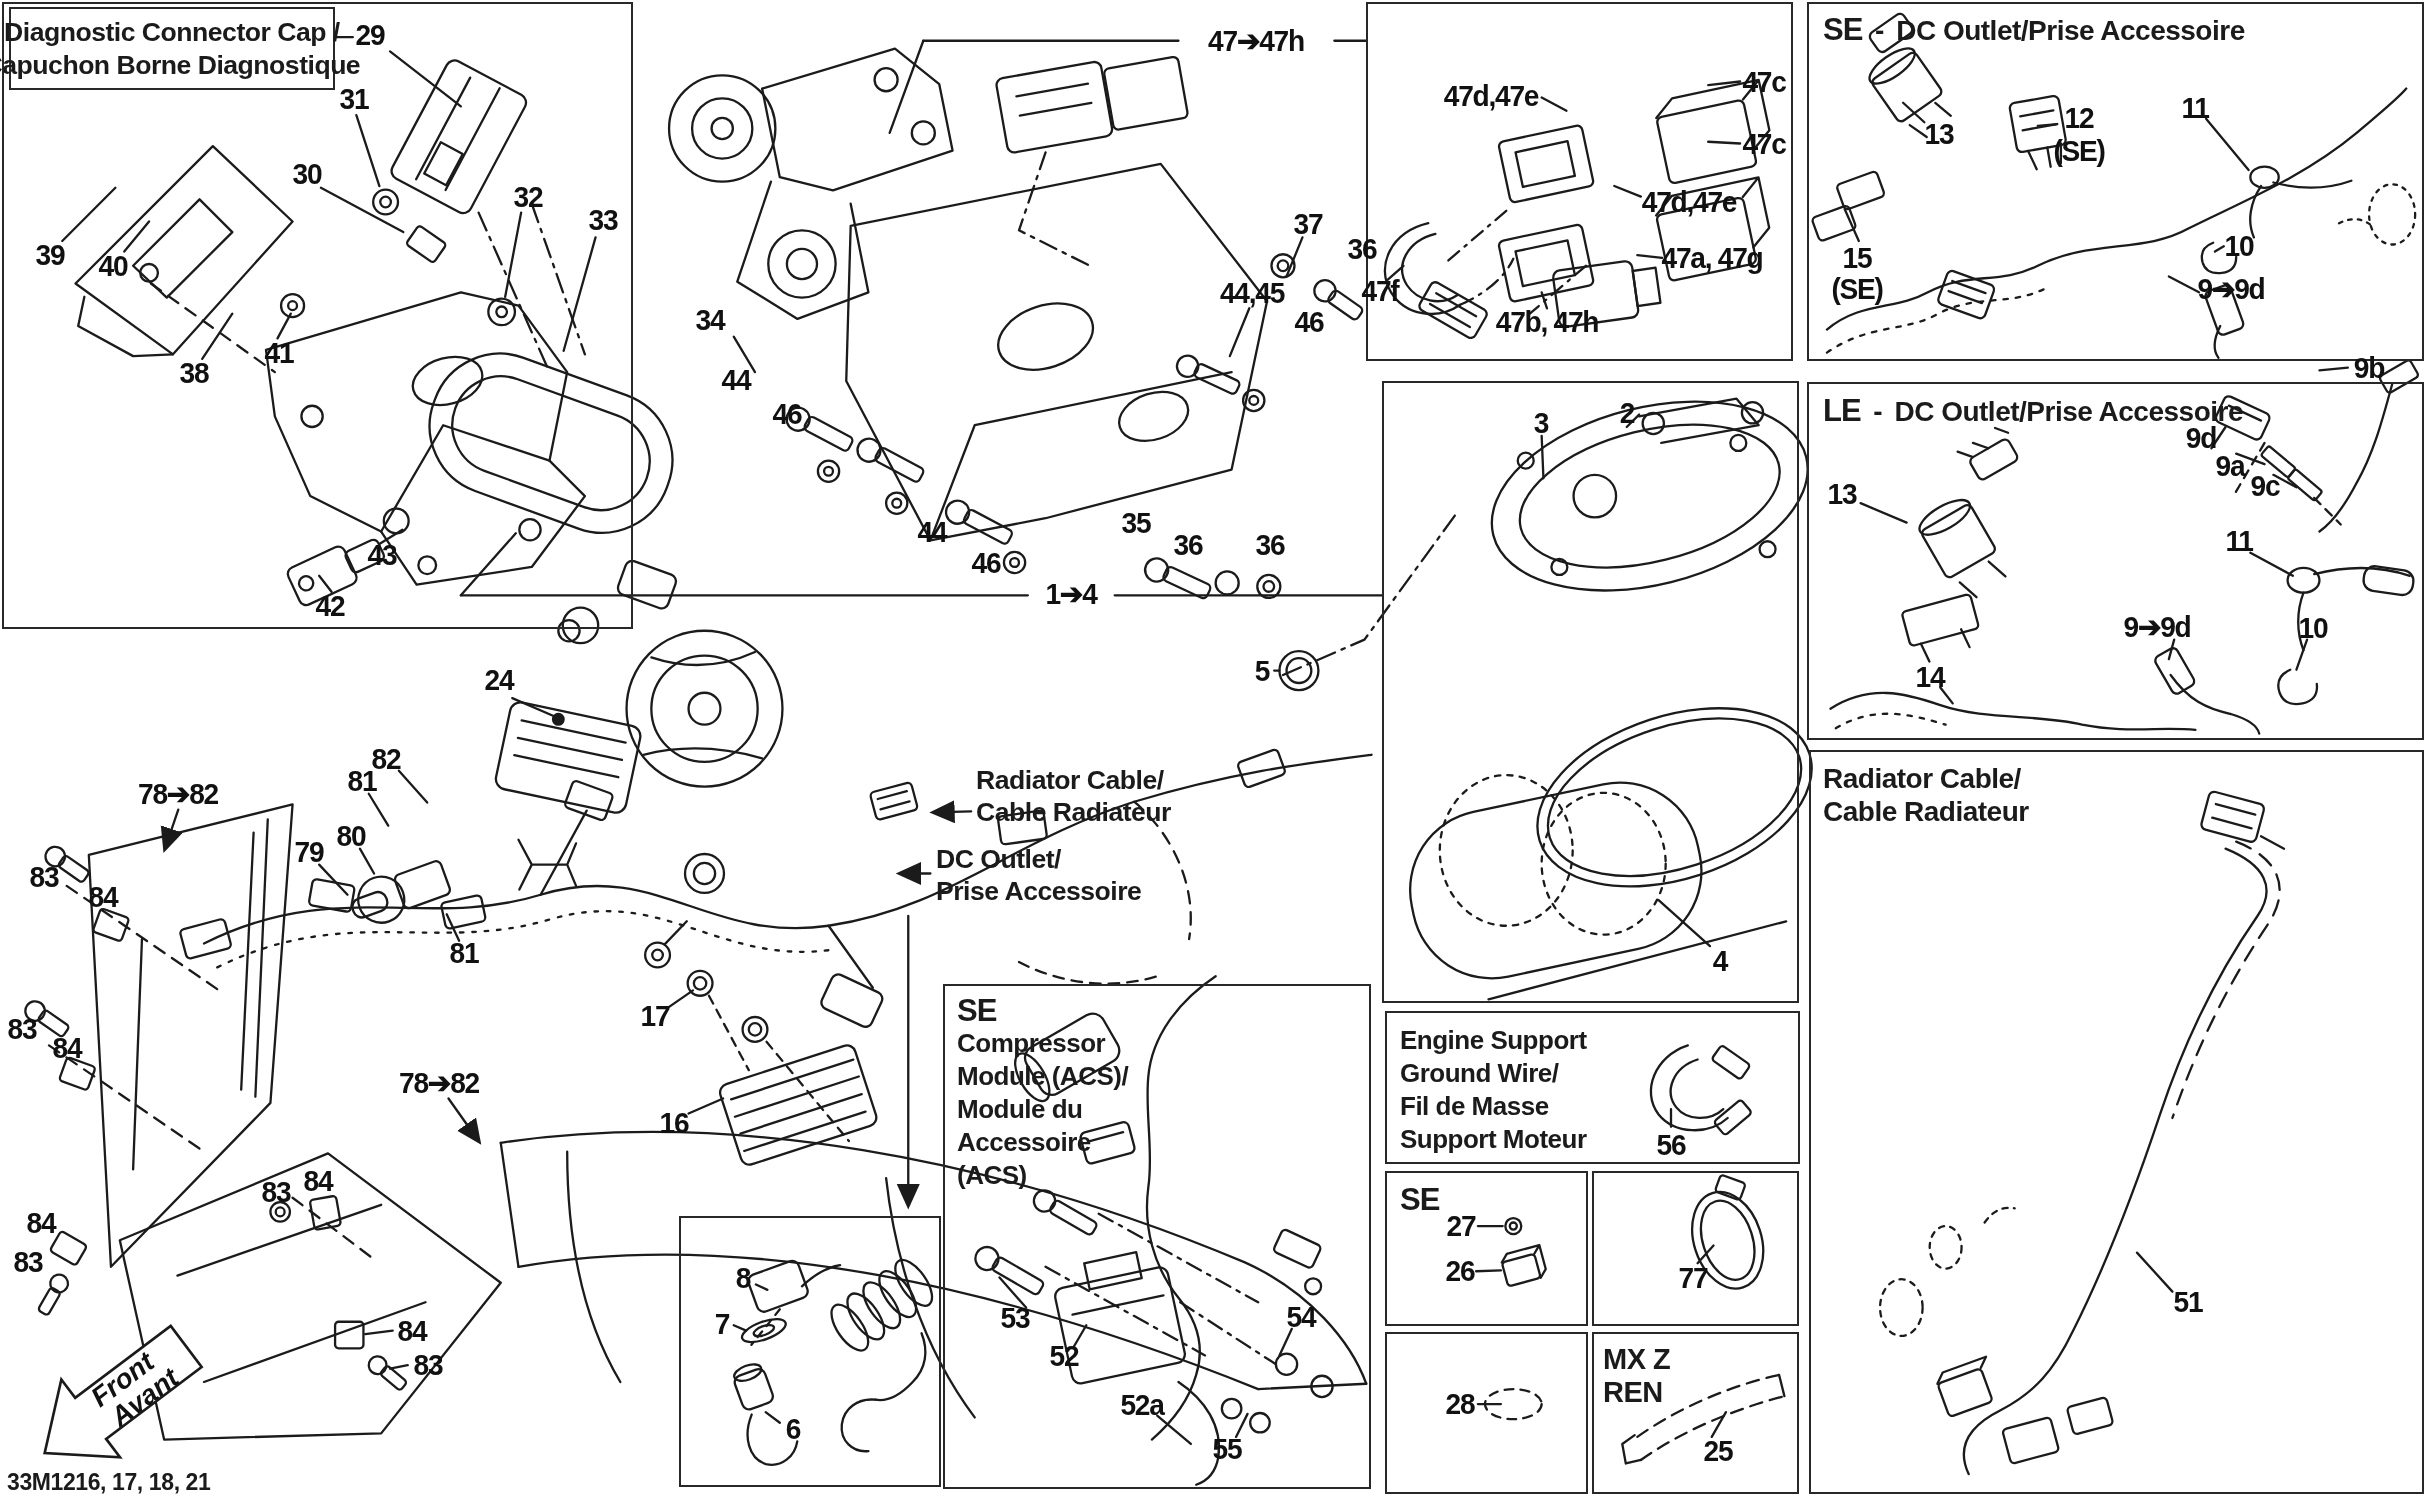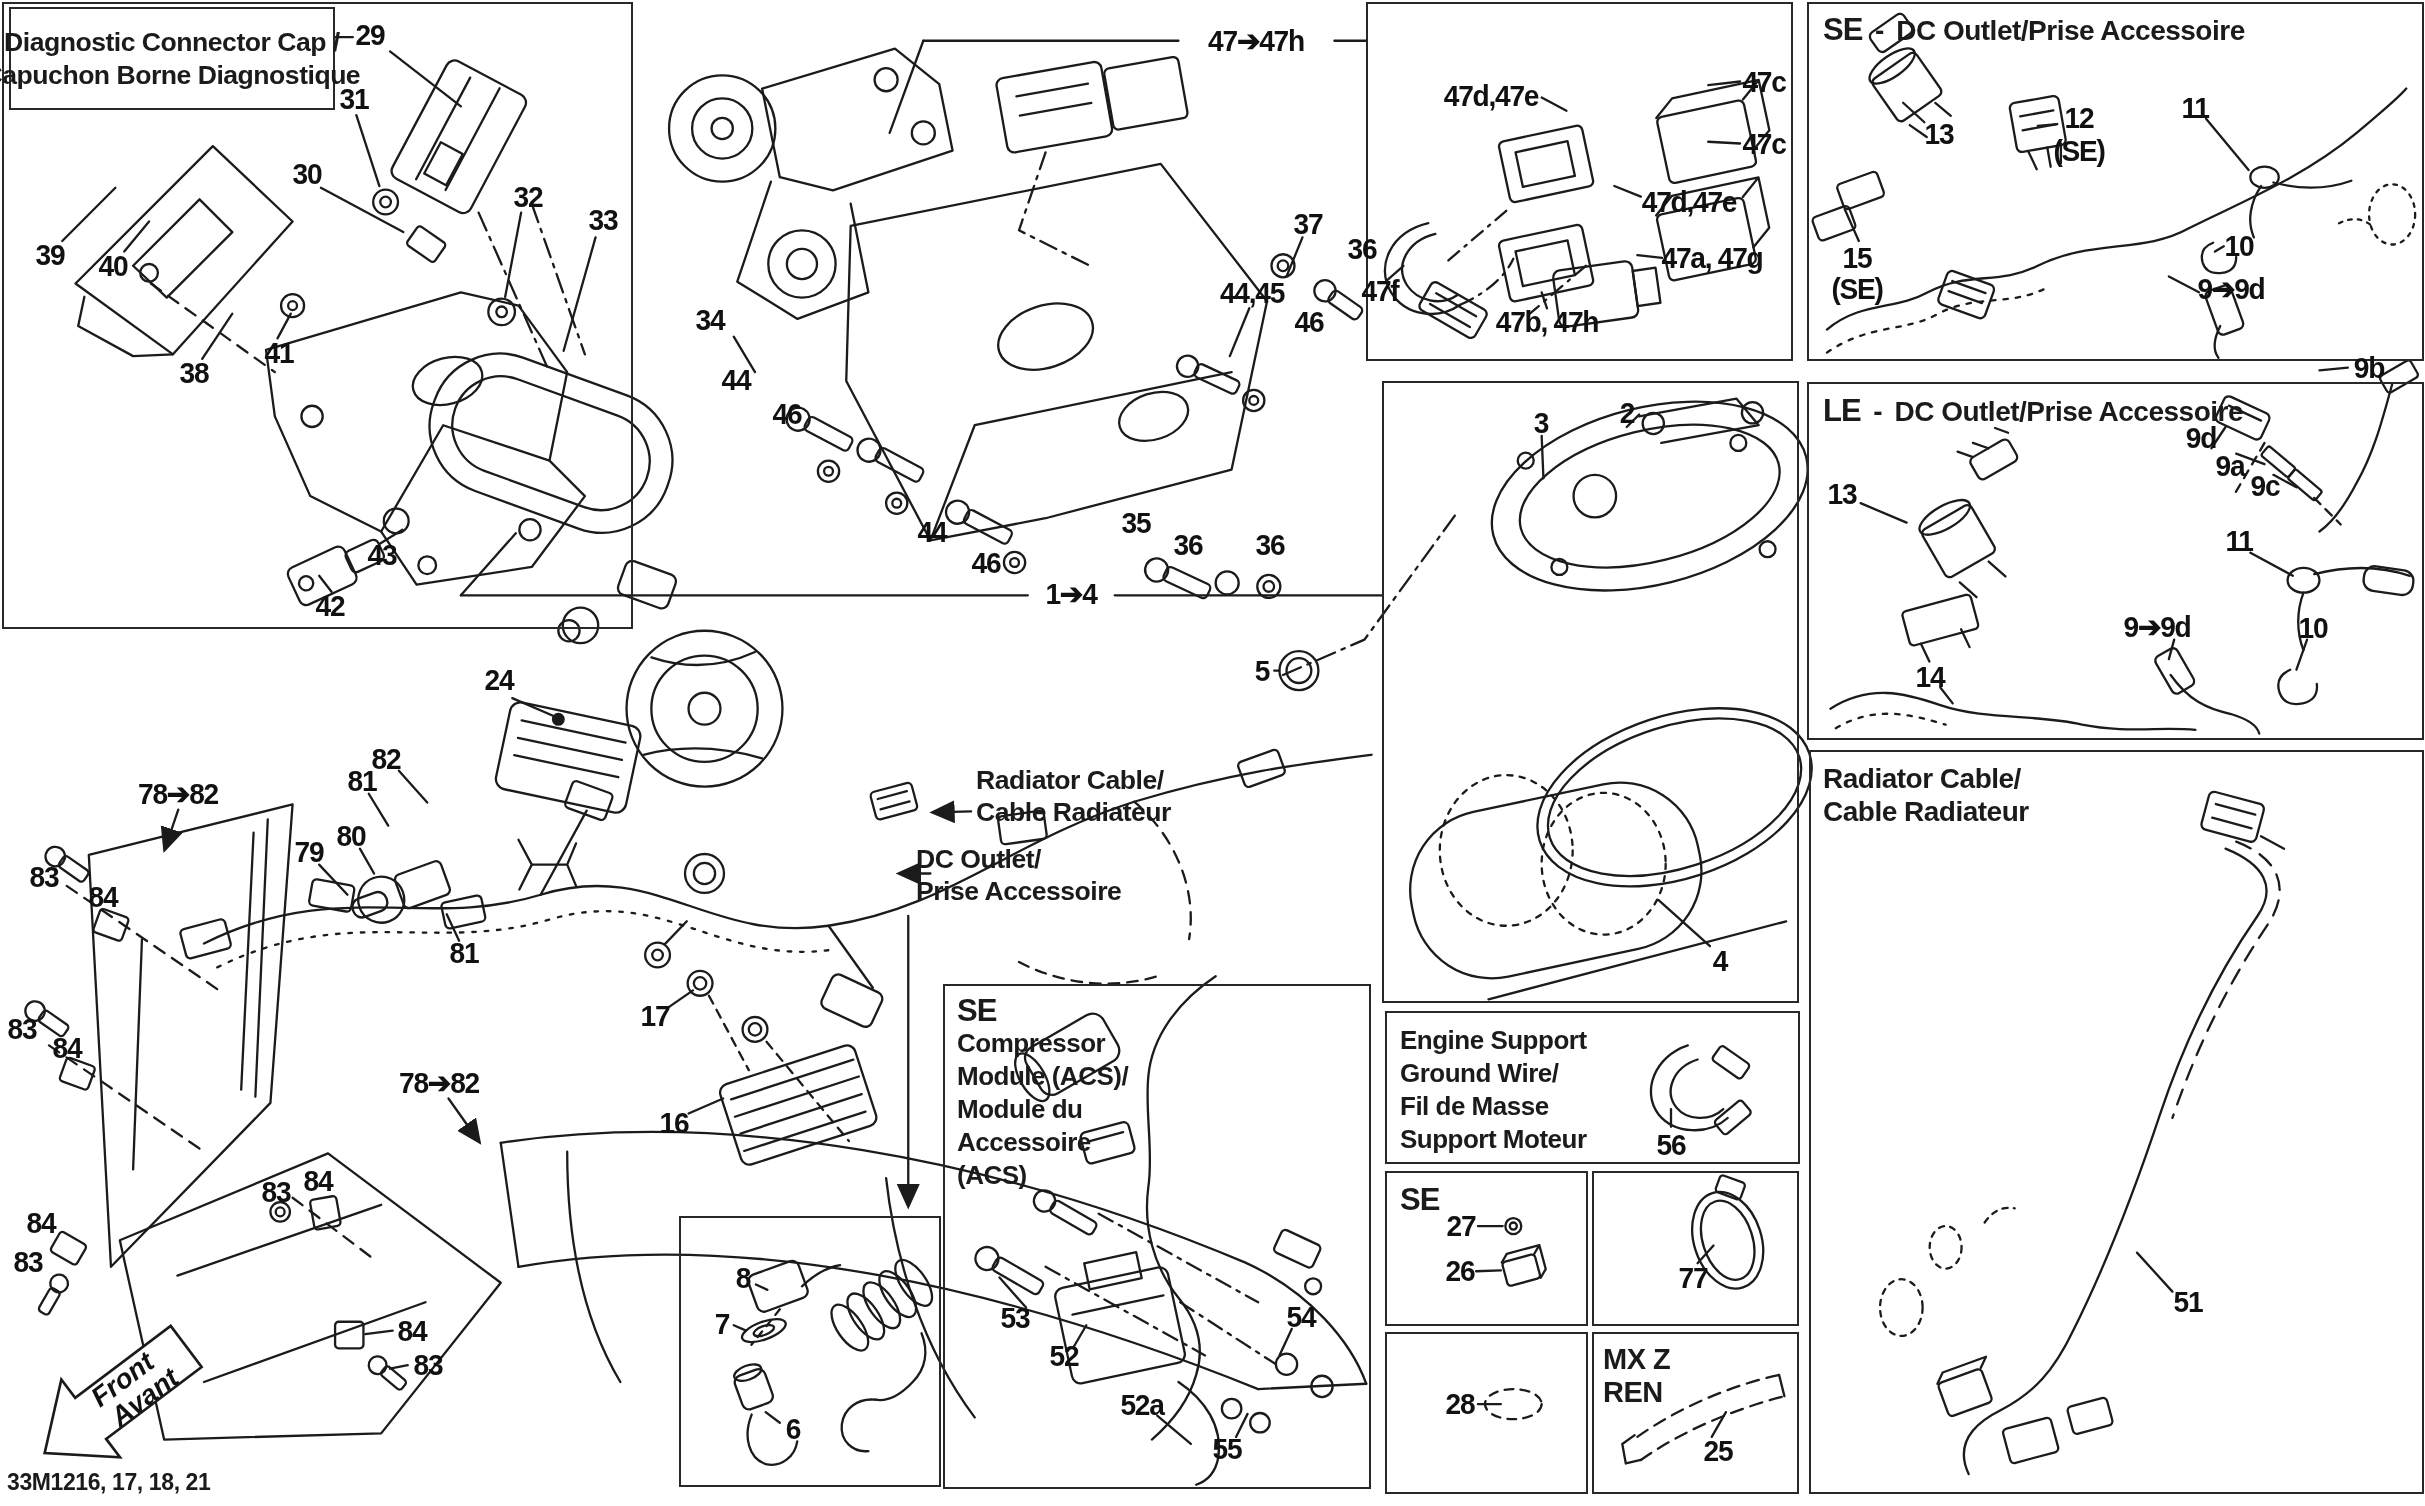--- a/index.html
+++ b/index.html
@@ -581,30 +581,30 @@
   <div class="pbox" style="left:1382px;top:381px;width:417px;height:622px"></div>
   <div class="pbox" style="left:1385px;top:1011px;width:415px;height:153px"></div>
   <div class="pbox" style="left:1385px;top:1171px;width:203px;height:155px"></div>
   <div class="pbox" style="left:1592px;top:1171px;width:207px;height:155px"></div>
   <div class="pbox" style="left:1385px;top:1332px;width:203px;height:162px"></div>
   <div class="pbox" style="left:1592px;top:1332px;width:207px;height:162px"></div>
   <div class="pbox" style="left:1809px;top:750px;width:615px;height:744px"></div>
   <div class="pbox" style="left:943px;top:984px;width:428px;height:505px"></div>
   <div class="pbox" style="left:679px;top:1216px;width:262px;height:271px"></div>
 
-  <div class="lbox" style="left:8.9px;top:7px;width:326px;height:103px">
+  <div class="lbox" style="left:8.9px;top:7px;width:326px;height:83px">
     <span>Diagnostic Connector Cap /</span>
     <span>Capuchon Borne Diagnostique</span>
   </div>
 
   <div class="plabel" style="left:976px;top:764px">
     <span style="display:block">Radiator Cable/</span>
     <span style="display:block">Cable Radiateur</span>
   </div>
-  <div class="plabel" style="left:916px;top:843px">
+  <div class="plabel" style="left:936px;top:843px">
     <span style="display:block">DC Outlet/</span>
     <span style="display:block">Prise Accessoire</span>
   </div>
 
   <div class="phead" style="left:1823px;top:393px">
     <span class="pfx">LE</span><span class="dash">-</span><span>DC Outlet/Prise Accessoire</span>
   </div>
   <div class="phead" style="left:1823px;top:12.4px">
     <span class="pfx">SE</span><span class="dash">-</span><span>DC Outlet/Prise Accessoire</span>
   </div>

